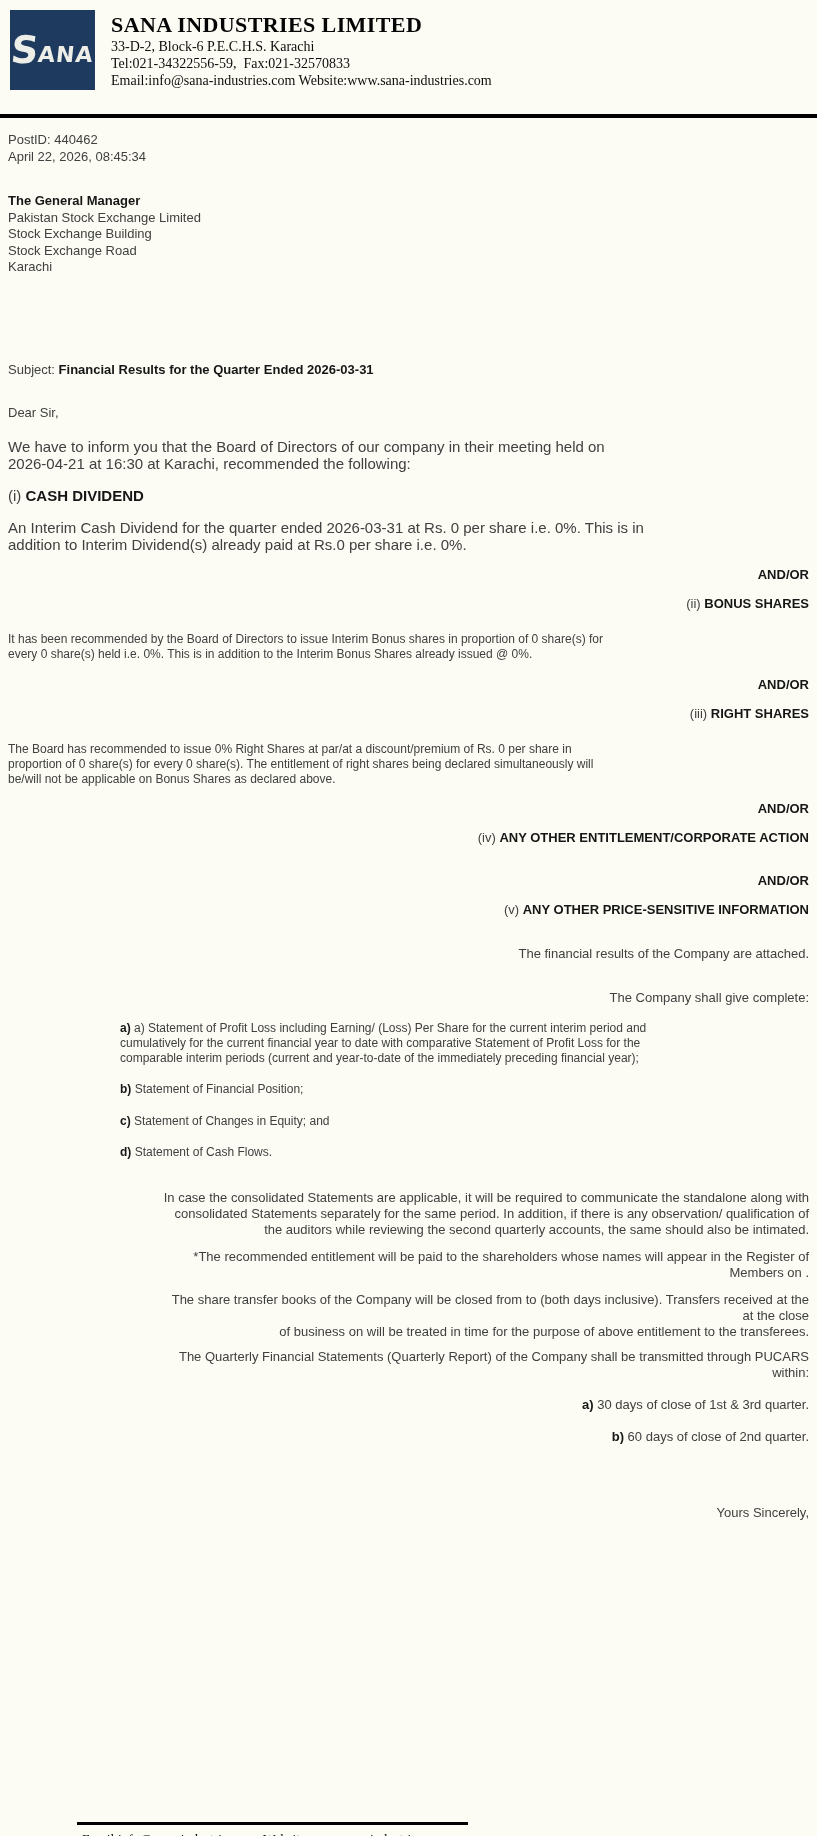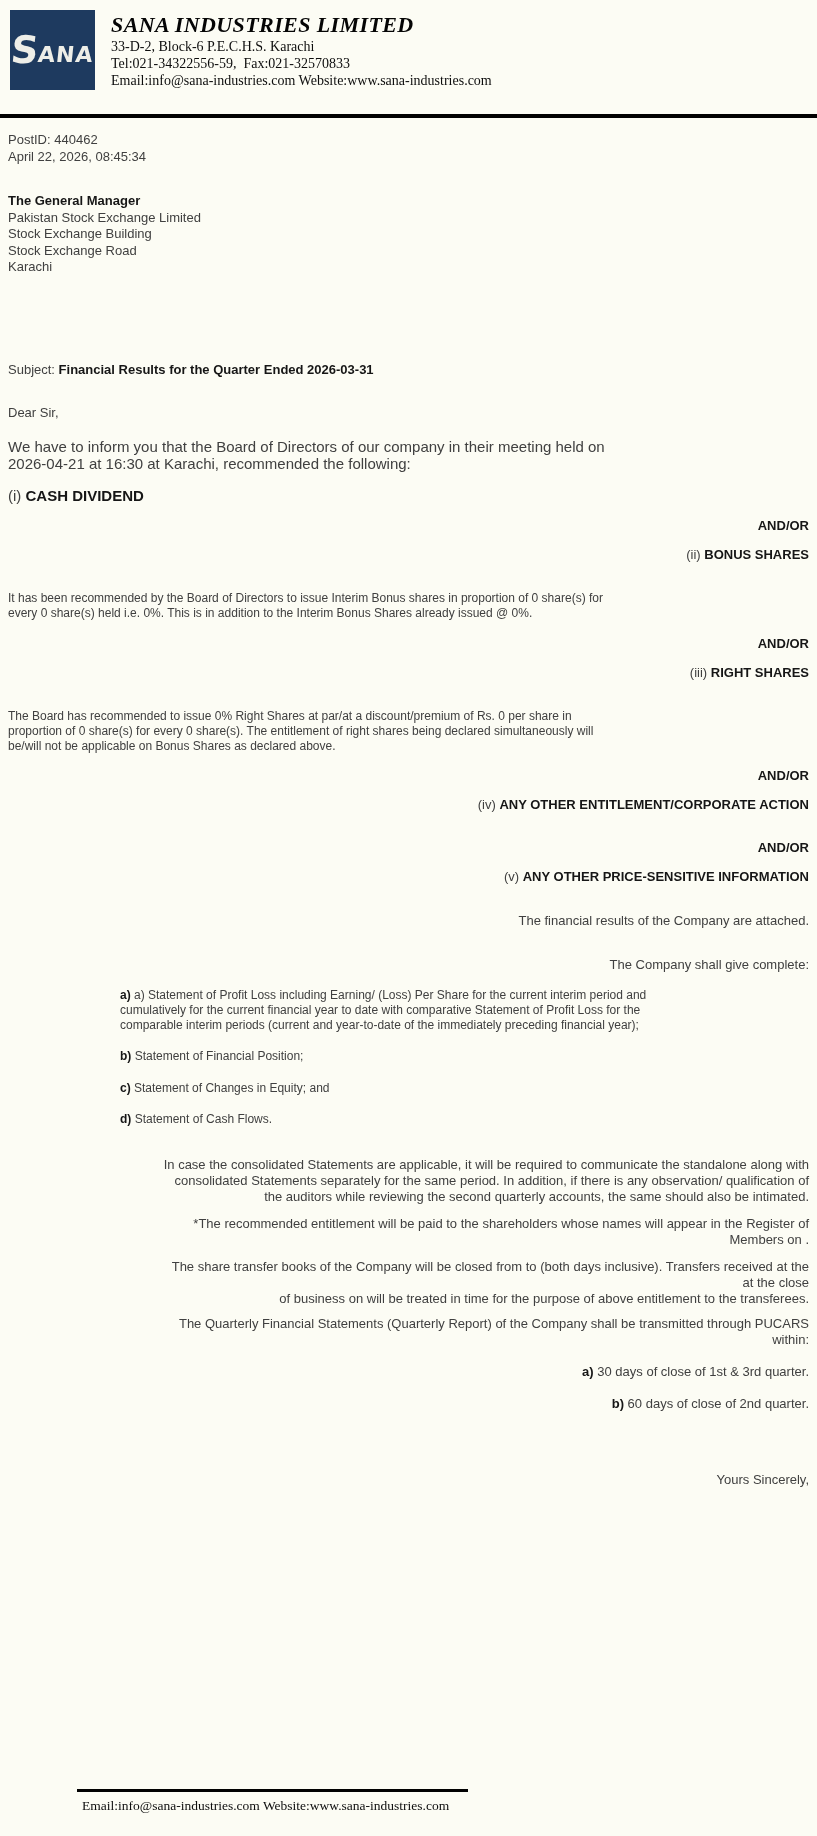--- a/index.html
+++ b/index.html
@@ -20,21 +20,21 @@
     font-family: "DejaVu Sans", sans-serif;
     font-weight: bold;
     user-select: none;
   }
   .logo .logo-s   { font-size: 38px; line-height: 1; transform: skewX(-6deg); }
   .logo .logo-ana { font-size: 22px; line-height: 1; letter-spacing: 1px; margin-top: 10px; transform: skewX(-6deg); }
   .head-text { margin-left: 16px; padding-top: 2px; }
   .company-name {
     font-family: "Liberation Serif", serif;
     font-weight: bold; font-size: 22px; line-height: 26px;
-    color: #050505; letter-spacing: 0.4px; font-style: italic;
+    color: #050505; letter-spacing: 0.4px;
   }
   .head-line {
     font-family: "Liberation Serif", serif;
     font-size: 14px; line-height: 17px; color: #0d0d0d;
   }
   .prewrap { white-space: pre-wrap; }
   .top-rule { height: 4px; background: #010101; margin-top: 24px; }
 
   
   .content { padding: 0 8px; }
@@ -42,21 +42,21 @@
   .preline { white-space: pre-line; }
   .t14 { font-size: 15px; line-height: 17px; }
   .t13 { font-size: 13px;   line-height: 16.5px; }
   .t12 { font-size: 13px; line-height: 16px; text-align: right; }
   .t11 { font-size: 12px;   line-height: 15px; }
   b, .bold { color: #161616; }
   .andor { font-weight: bold; color: #161616; }
   .stmt { margin-left: 112px; }
   .deadline { margin-left: 88px; }
 
-  .mt9{margin-top:9px}.mt11{margin-top:11px}.mt12{margin-top:28px}.mt13{margin-top:13px}
+  .mt9{margin-top:9px}.mt11{margin-top:11px}.mt12{margin-top:20px}.mt13{margin-top:13px}
   .mt14{margin-top:14px}.mt15{margin-top:15px}.mt16{margin-top:16px}.mt17{margin-top:17px}
   .mt27{margin-top:27px}.mt28{margin-top:28px}.mt30{margin-top:30px}.mt60{margin-top:60px}
   .mt86{margin-top:86px}.mt301{margin-top:301px}
 
   
   .footer {
     margin-left: 69px; width: 386px;
     border-top: 3px solid #010101;
     padding: 5px 0 0 5px;
   }
@@ -99,20 +99,22 @@
   </div>
 
   <p class="mt86 t13"><span>Subject:</span> <b>Financial Results for the Quarter Ended 2026-03-31</b></p>
 
   <p class="mt27 t13">Dear Sir,</p>
 
   <p class="mt16 t14 preline">We have to inform you that the Board of Directors of our company in their meeting held on
 2026-04-21 at 16:30 at Karachi, recommended the following:</p>
 
   <p class="mt15 t14"><span>(i)</span> <b>CASH DIVIDEND</b></p>
+  <p class="mt15 t14 preline">An Interim Cash Dividend for the quarter ended 2026-03-31 at Rs. 0 per share i.e. 0%. This is in
+addition to Interim Dividend(s) already paid at Rs.0 per share i.e. 0%.</p>
 
   <p class="mt14 t12 andor">AND/OR</p>
 
   <p class="mt13 t12"><span>(ii)</span> <b>BONUS SHARES</b></p>
   <p class="mt12 t11 preline">It has been recommended by the Board of Directors to issue Interim Bonus shares in proportion of 0 share(s) for
 every 0 share(s) held i.e. 0%. This is in addition to the Interim Bonus Shares already issued @ 0%.</p>
 
   <p class="mt15 t12 andor">AND/OR</p>
 
   <p class="mt13 t12"><span>(iii)</span> <b>RIGHT SHARES</b></p>

